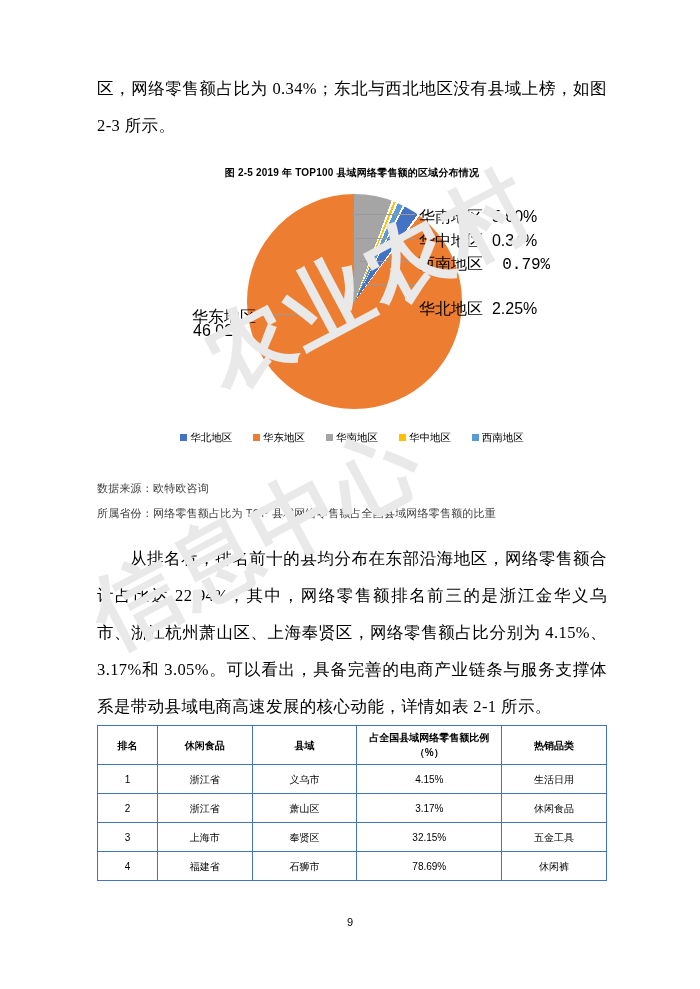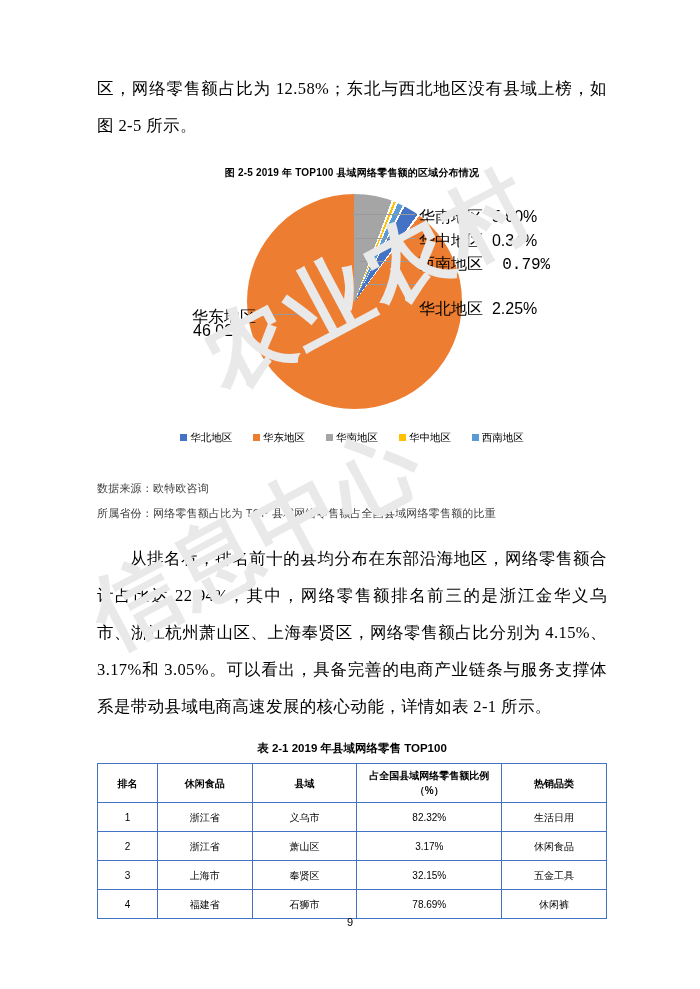--- a/index.html
+++ b/index.html
@@ -174,21 +174,21 @@
 
 <div class="page">
 
   <div class="watermark">
     <span class="wm1">农业农村</span>
     <span class="wm2">信息中心</span>
   </div>
 
   <div class="content">
 
-    <p class="para">区，网络零售额占比为 12.58%；东北与西北地区没有县域上榜，如图 2-5 所示。</p>
+    <p class="para">区，网络零售额占比为 0.34%；东北与西北地区没有县域上榜，如图 2-3 所示。</p>
 
     <div class="fig-caption">图 2-5 2019 年 TOP100 县域网络零售额的区域分布情况</div>
 
     <div class="chart-wrap">
       <div class="pie-area">
         <div class="pie"></div>
       </div>
 
       <div class="leader" style="left:255px; top:28px; width:63px;"></div>
       <div class="leader" style="left:258px; top:52px; width:60px;"></div>
@@ -220,21 +220,20 @@
         <span class="item"><span class="swatch" style="background:#ffc000"></span><span>华中地区</span></span>
         <span class="item"><span class="swatch" style="background:#5b9bd5"></span><span>西南地区</span></span>
       </div>
     </div>
 
     <p class="note">数据来源：欧特欧咨询</p>
     <p class="note">所属省份：网络零售额占比为 TOP 县域网络零售额占全国县域网络零售额的比重</p>
 
     <p class="para indent" style="margin-top:14px;">从排名看，排名前十的县均分布在东部沿海地区，网络零售额合计占比达 22.94%；其中，网络零售额排名前三的是浙江金华义乌市、浙江杭州萧山区、上海奉贤区，网络零售额占比分别为 4.15%、3.17%和 3.05%。可以看出，具备完善的电商产业链条与服务支撑体系是带动县域电商高速发展的核心动能，详情如表 2-1 所示。</p>
 
-    <div class="tbl-caption">表 2-1 2019 年县域网络零售 TOP100</div>
 
     <table class="data">
       <colgroup>
         <col style="width:60px">
         <col style="width:95px">
         <col style="width:105px">
         <col style="width:145px">
         <col style="width:105px">
       </colgroup>
       <thead>
@@ -244,21 +243,21 @@
           <th>县域</th>
           <th>占全国县域网络零售额比例（%）</th>
           <th>热销品类</th>
         </tr>
       </thead>
       <tbody>
         <tr>
           <td>1</td>
           <td>浙江省</td>
           <td>义乌市</td>
-          <td>82.32%</td>
+          <td>4.15%</td>
           <td>生活日用</td>
         </tr>
         <tr>
           <td>2</td>
           <td>浙江省</td>
           <td>萧山区</td>
           <td>3.17%</td>
           <td>休闲食品</td>
         </tr>
         <tr>

